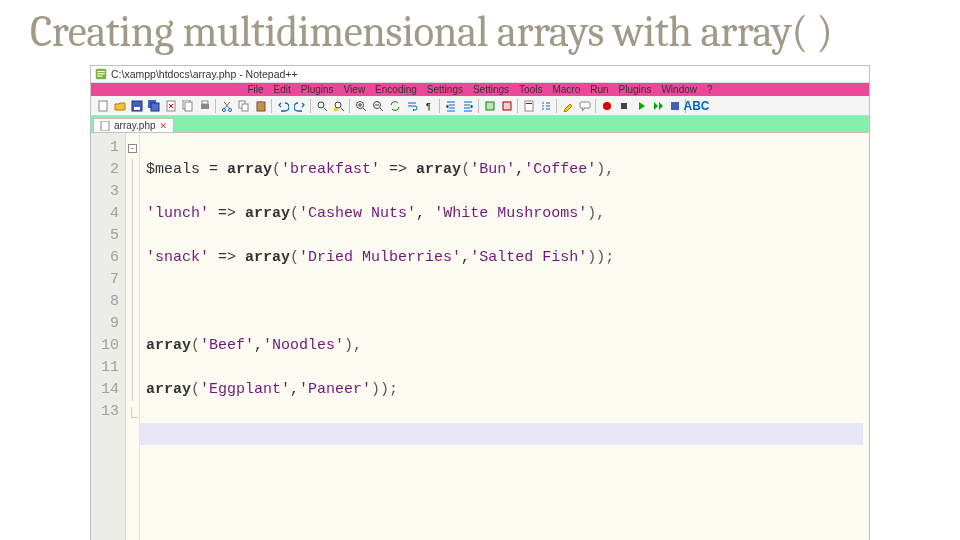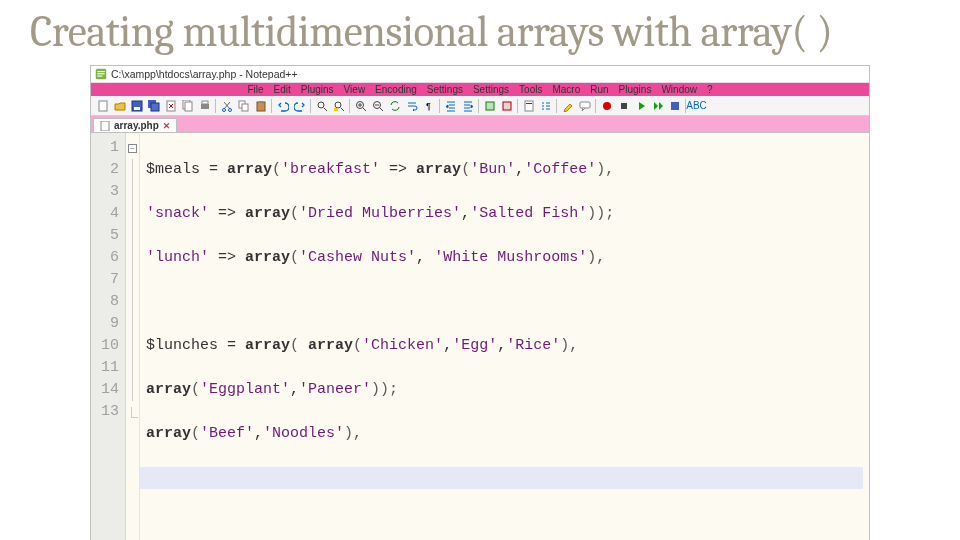--- a/index.html
+++ b/index.html
@@ -58,26 +58,25 @@
   }
   .tb-btn {
     width: 15px; height: 15px;
     display: flex; align-items: center; justify-content: center;
     border: 1px solid transparent;
     font-size: 9px;
   }
   .tb-sep { width: 1px; height: 14px; background: #c0c0c0; margin: 0 1px; }
   .tab-bar {
     display: flex;
-    background: #f9a8d4;
+    background: #86efac;
     border-bottom: 1px solid #c0c0c0;
     padding: 2px 2px 0 2px;
     gap: 2px;
     align-items: flex-end;
-    font-weight: bold;
   }
   .tab {
     background: #fff;
     border: 1px solid #c0c0c0;
     border-bottom: none;
     padding: 1px 6px;
     font-size: 10px;
     display: flex;
     align-items: center;
     gap: 4px;
@@ -350,21 +349,21 @@
         <svg width="12" height="12">
           <path d="M2 2l4 4-4 4zM7 2l4 4-4 4z" fill="#0a0"></path>
         </svg>
       </div>
     <div class="tb-btn">
         <svg width="12" height="12">
           <rect x="2" y="2" width="8" height="8" fill="#4060c0"></rect>
         </svg>
       </div>
     <div class="tb-sep"></div>
-    <div class="tb-btn" style="font-weight:normal;color:#06c;font-size:10px">ABC</div>
+    <div class="tb-btn" style="font-weight:bold;color:#06c;font-size:12px">ABC</div>
   </div>
 
   <div class="tab-bar">
     <div class="tab">
       <svg width="10" height="10">
           <rect x="1" y="0" width="8" height="10" fill="#fff" stroke="#888"></rect>
         </svg>
       <span>array.php</span>
       <span class="tab-close">✕</span>
     </div>
@@ -422,26 +421,25 @@
         </div>
       <div class="fold-box">
           <div class="fold-line"></div>
         </div>
       <div class="fold-box">
           <div class="fold-end"></div>
         </div>
     </div>
     <div class="code">
 <div class="row"><span class="var">$meals = </span><span class="kw">array</span><span class="paren">(</span><span class="str">'breakfast'</span><span class="op"> =&gt; </span><span class="kw">array</span><span class="paren">(</span><span class="str">'Bun'</span><span>,</span><span class="str">'Coffee'</span><span class="paren">),</span></div>
+<div class="row"><span class="str">'lunch'</span><span class="op"> =&gt; </span><span class="kw">array</span><span class="paren">(</span><span class="str">'Cashew Nuts'</span><span>, </span><span class="str">'White Mushrooms'</span><span class="paren">),</span></div>
 <div class="row"><span class="str">'snack'</span><span class="op"> =&gt; </span><span class="kw">array</span><span class="paren">(</span><span class="str">'Dried Mulberries'</span><span>,</span><span class="str">'Salted Fish'</span><span class="paren">));</span></div>
-<div class="row"><span class="str">'lunch'</span><span class="op"> =&gt; </span><span class="kw">array</span><span class="paren">(</span><span class="str">'Cashew Nuts'</span><span>, </span><span class="str">'White Mushrooms'</span><span class="paren">),</span></div>
 <div class="row"></div>
-<div class="row"><span class="var">$lunches = </span><span class="kw">array</span><span class="paren">( </span><span class="kw">array</span><span class="paren">(</span><span class="str">'Chicken'</span><span>,</span><span class="str">'Egg'</span><span>,</span><span class="str">'Rice'</span><span class="paren">),</span></div>
+<div class="row"><span class="kw">array</span><span class="paren">(</span><span class="str">'Beef'</span><span>,</span><span class="str">'Noodles'</span><span class="paren">),</span></div>
 <div class="row"><span class="kw">array</span><span class="paren">(</span><span class="str">'Eggplant'</span><span>,</span><span class="str">'Paneer'</span><span class="paren">));</span></div>
-<div class="row"><span class="kw">array</span><span class="paren">(</span><span class="str">'Beef'</span><span>,</span><span class="str">'Noodles'</span><span class="paren">),</span></div>
 <div class="row current-line"></div>
 
 
 
 
     </div>
   </div>
 
 </div>
 

